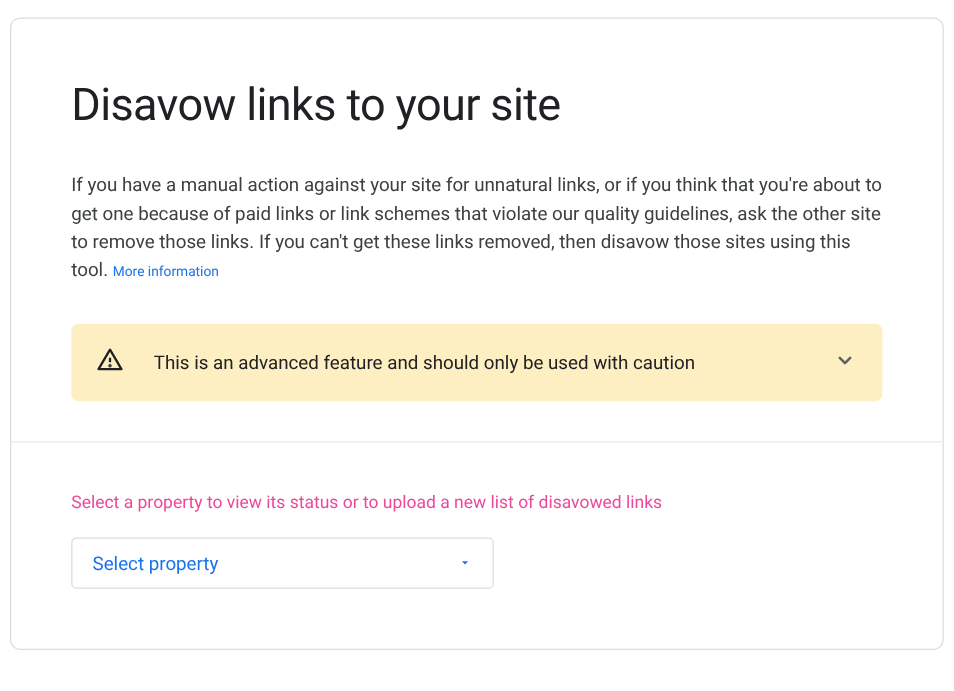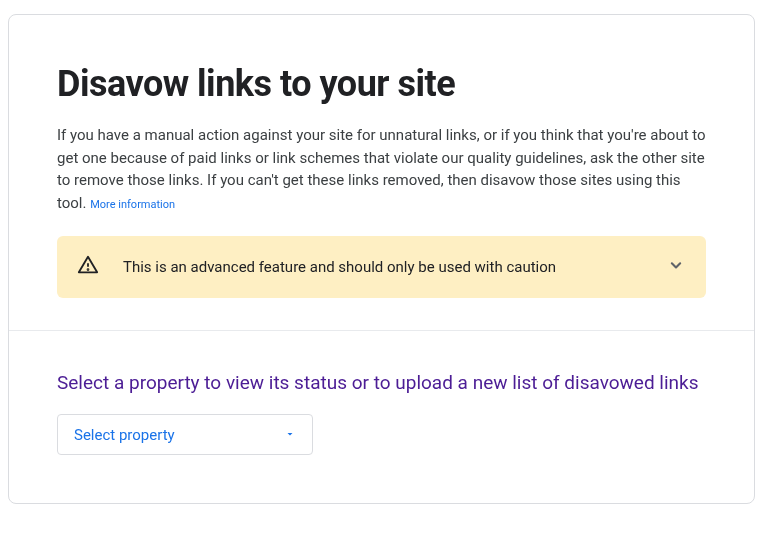--- a/index.html
+++ b/index.html
@@ -17,41 +17,41 @@
       border: 1px solid #dadce0;
       border-radius: 8px;
       margin: 14px 8px;
       overflow: hidden;
     }
     .section-top {
       padding: 48px 48px 32px 48px;
     }
     .page-title {
       font-size: 36px;
-      font-weight: 700;
+      font-weight: 400;
       color: #202124;
-      margin-bottom: 19px;
+      margin-bottom: 32px;
       letter-spacing: -0.5px;
     }
     .description {
       font-size: 15px;
       line-height: 1.5;
       color: #3c4043;
       margin-bottom: 4px;
     }
     .more-info-link {
       color: #1a73e8;
       text-decoration: none;
       font-size: 11px;
     }
     .warning-banner {
       background: #feefc3;
       border-radius: 6px;
       padding: 18px 20px;
-      margin-top: 22px;
+      margin-top: 32px;
       display: flex;
       align-items: center;
       gap: 24px;
     }
     .warning-icon {
       flex-shrink: 0;
     }
     .warning-text {
       flex: 1;
       font-size: 15px;
@@ -62,29 +62,29 @@
       color: #5f6368;
     }
     .divider {
       border: none;
       border-top: 1px solid #e8eaed;
     }
     .section-bottom {
       padding: 40px 48px 48px 48px;
     }
     .select-label {
-      font-size: 19px;
-      color: #4c1d95;
+      font-size: 14px;
+      color: #ec4899;
       margin-bottom: 20px;
     }
     .property-select {
       border: 1px solid #dadce0;
       border-radius: 4px;
       padding: 10px 16px;
-      width: 256px;
+      width: 338px;
       display: flex;
       align-items: center;
       justify-content: space-between;
       cursor: pointer;
       background: #fff;
     }
     .property-select-text {
       color: #1a73e8;
       font-size: 15px;
     }

